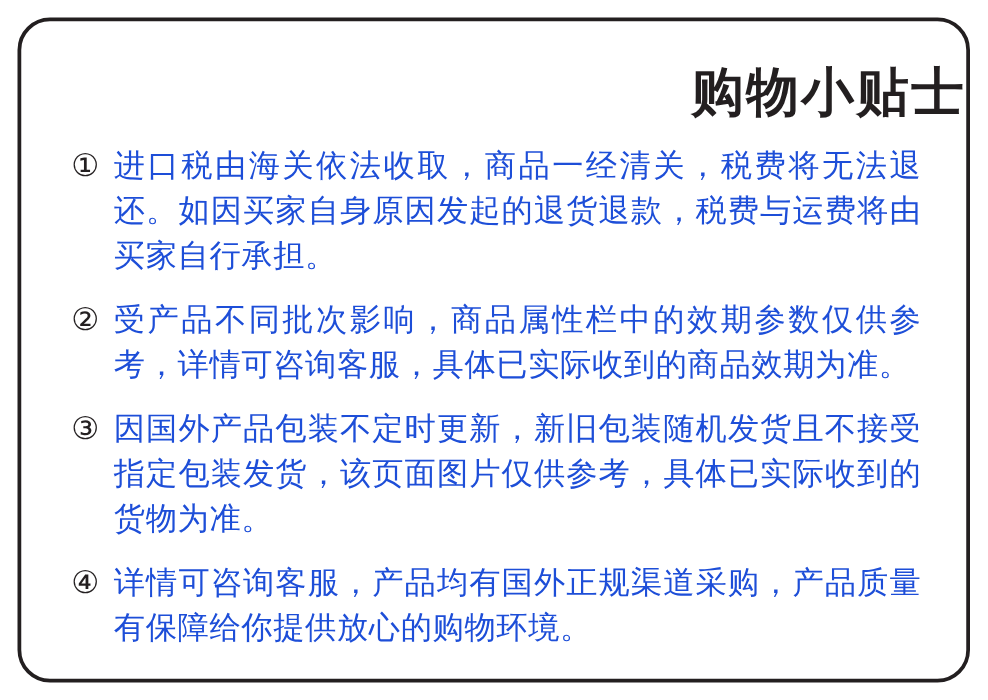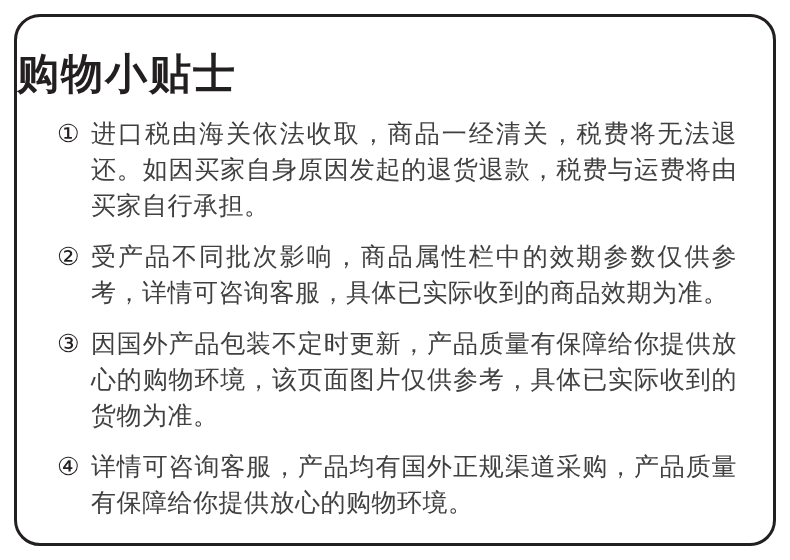--- a/index.html
+++ b/index.html
@@ -19,21 +19,21 @@
     left: 14px;
     top: 14px;
     width: 762px;
     height: 532px;
     box-sizing: border-box;
     border: 3px solid #231f20;
     border-radius: 26px;
     background: #ffffff;
   }
   .title {
-    text-align: left;
+    text-align: right;
     font-size: 42px;
     font-weight: bold;
     letter-spacing: 2px;
     margin-top: 34px;
     margin-bottom: 18px;
     line-height: 1.1;
     color: #231f20;
   }
   .list {
     padding: 0 36px 0 40px;
@@ -51,21 +51,21 @@
     text-align: left;
     color: #231f20;
   }
   .text {
     flex: 1 1 auto;
     font-size: 25px;
     line-height: 36px;
     letter-spacing: 0.5px;
     text-align: justify;
     text-justify: inter-ideograph;
-    color: #404040;
+    color: #1d4ed8;
   }
 </style>
 </head>
 <body>
 
 <div class="card">
   <div class="title">购物小贴士</div>
   <div class="list">
 
     <div class="item">
@@ -73,21 +73,21 @@
       <span class="text">进口税由海关依法收取，商品一经清关，税费将无法退还。如因买家自身原因发起的退货退款，税费与运费将由买家自行承担。</span>
     </div>
 
     <div class="item">
       <span class="marker">②</span>
       <span class="text">受产品不同批次影响，商品属性栏中的效期参数仅供参考，详情可咨询客服，具体已实际收到的商品效期为准。</span>
     </div>
 
     <div class="item">
       <span class="marker">③</span>
-      <span class="text">因国外产品包装不定时更新，产品质量有保障给你提供放心的购物环境，该页面图片仅供参考，具体已实际收到的货物为准。</span>
+      <span class="text">因国外产品包装不定时更新，新旧包装随机发货且不接受指定包装发货，该页面图片仅供参考，具体已实际收到的货物为准。</span>
     </div>
 
     <div class="item">
       <span class="marker">④</span>
       <span class="text">详情可咨询客服，产品均有国外正规渠道采购，产品质量有保障给你提供放心的购物环境。</span>
     </div>
 
   </div>
 </div>
 

